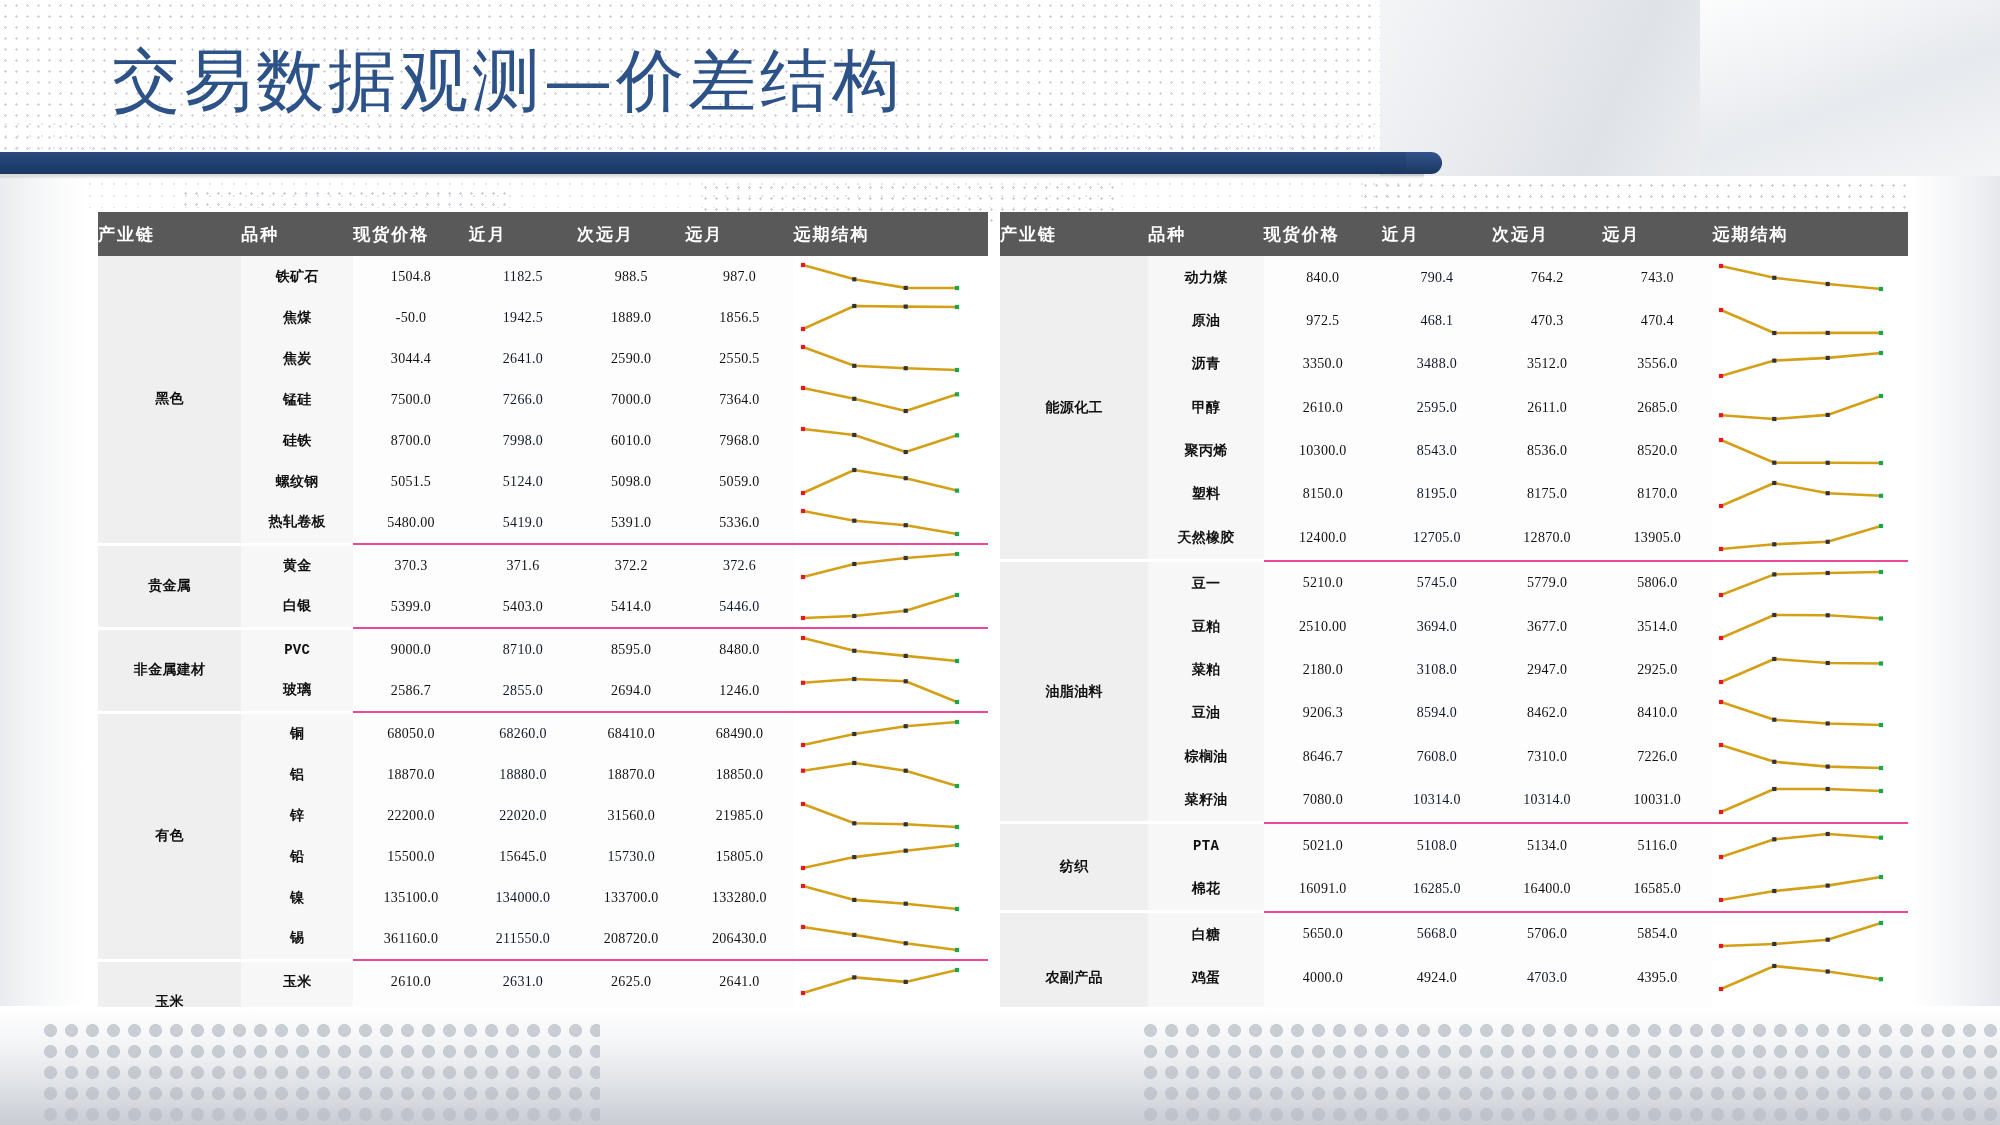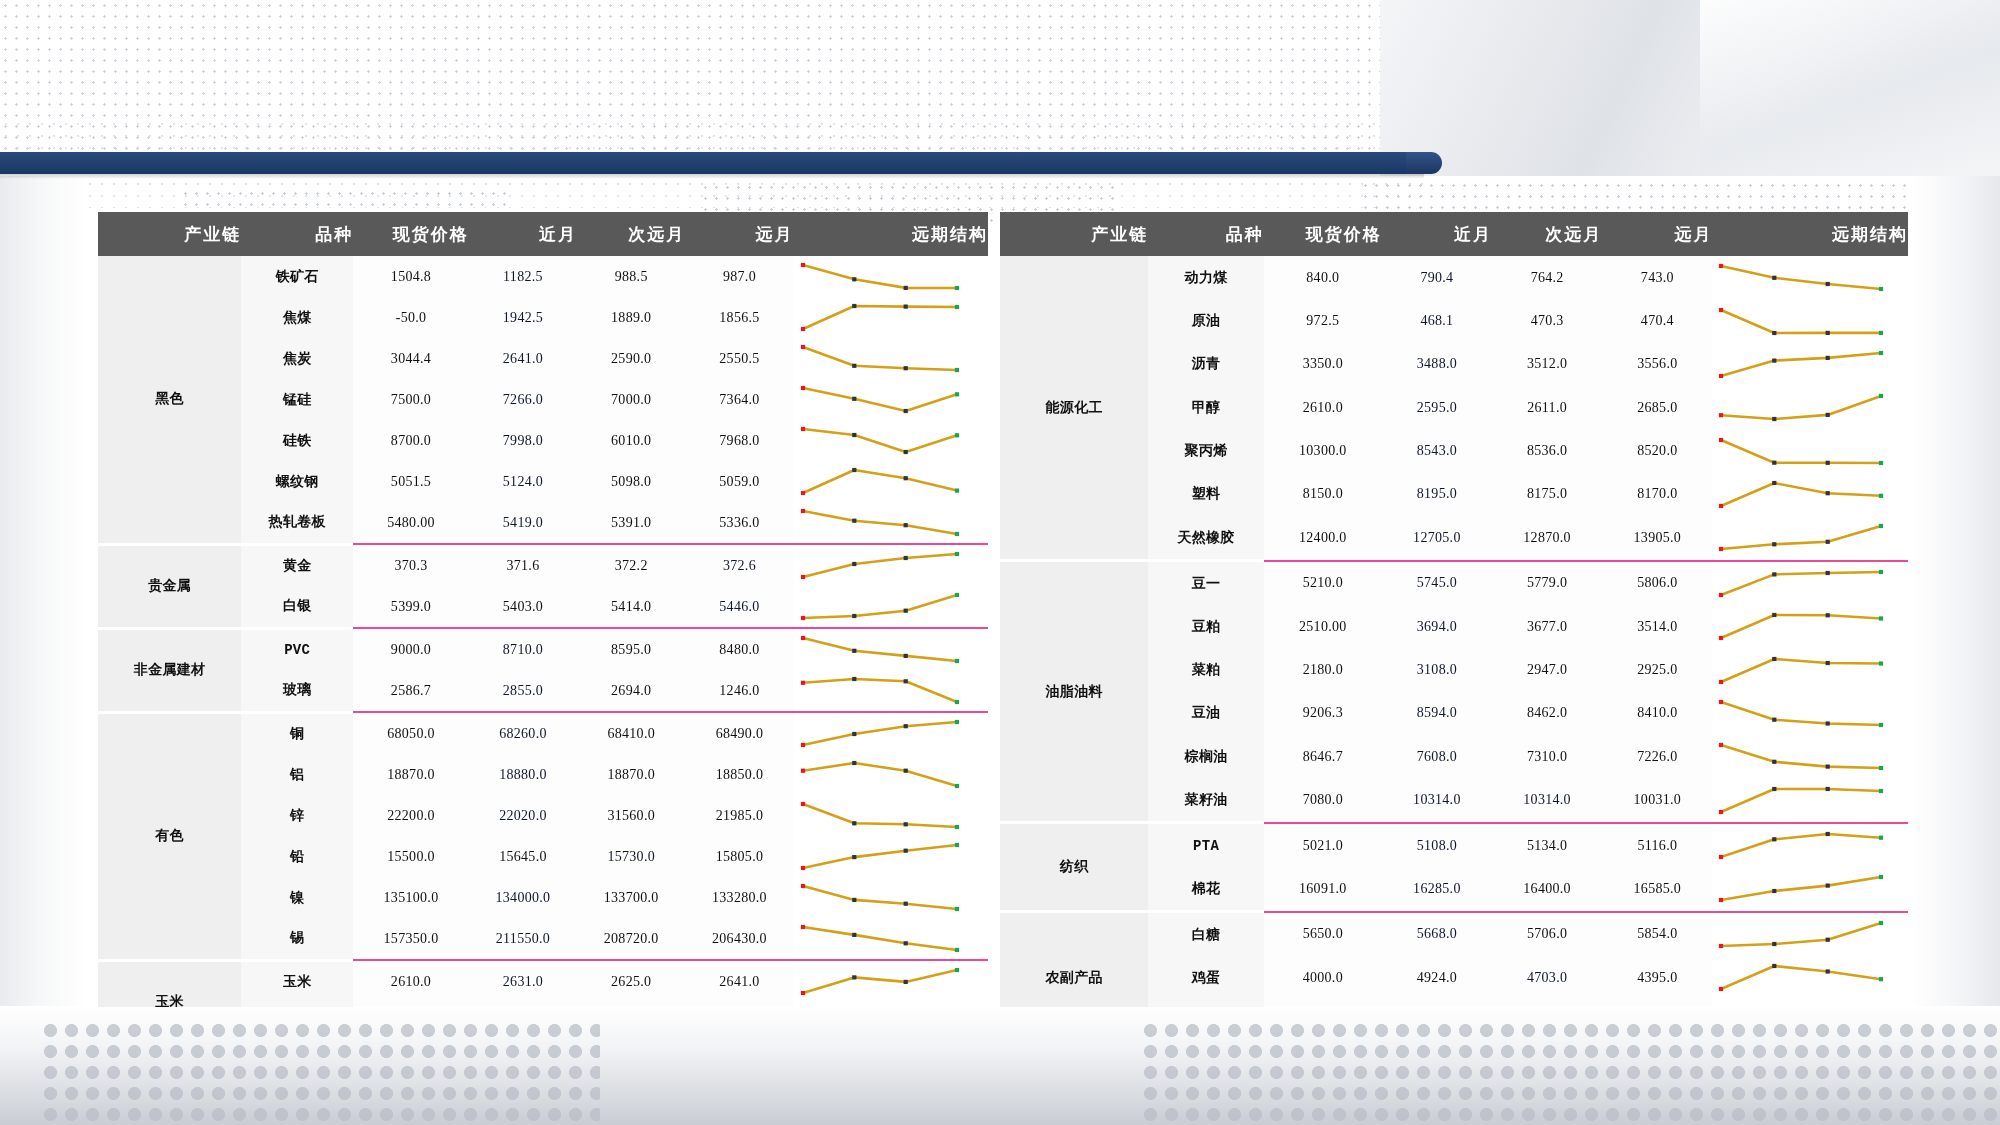--- a/index.html
+++ b/index.html
@@ -124,21 +124,21 @@
   .tbl.left  { width:890px; }
   .tbl.right { width:908px; }
 
   .tbl thead th {
     background:#595959;
     color:#ffffff;
     font-size:17px;
     font-weight:700;
     letter-spacing:2px;
     height:44px;
-    text-align:right;
+    text-align:left;
     vertical-align:middle;
     border:none;
     font-family:"DejaVu Sans","Liberation Sans",sans-serif;
   }
 
   .tbl tbody td {
     height:41px;
     font-size:14px;
     text-align:center;
     vertical-align:middle;
@@ -188,20 +188,21 @@
   <div class="blotch" style="left:180px;top:188px;width:330px;height:34px;"></div>
   <div class="blotch" style="left:700px;top:182px;width:420px;height:40px;"></div>
   <div class="blotch" style="left:1360px;top:180px;width:560px;height:44px;"></div>
 
   <div class="right-sheen"></div>
   <div class="right-sheen2"></div>
 
   <div class="left-edge-sheen"></div>
   <div class="right-edge-sheen"></div>
 
+  <div class="page-title">交易数据观测—价差结构</div>
 
   <div class="title-rule"></div>
   <div class="title-rule-cap"></div>
   <div class="rule-shadow"></div>
 
   <div class="tables-wrap">
     <table class="tbl left" id="tbl-left">
         <thead>
           <tr>
             <th class="colw-chain">产业链</th>
@@ -469,21 +470,21 @@
                 <path d="M9.0 9.0 L60.3 22.9 L111.7 26.7 L163.0 32.0" fill="none" stroke="#d4a017" stroke-width="2.6" stroke-linejoin="round" stroke-linecap="round"></path>
                 <rect x="6.9" y="6.9" width="4.2" height="4.2" fill="#e8191a"></rect>
                 <rect x="58.2" y="20.8" width="4.2" height="4.2" fill="#333333"></rect>
                 <rect x="109.6" y="24.6" width="4.2" height="4.2" fill="#333333"></rect>
                 <rect x="160.9" y="29.9" width="4.2" height="4.2" fill="#1aa64b"></rect>
               </svg>
             </td>
           </tr>
           <tr>
             <td class="c-name">锡</td>
-            <td class="num">157350.0</td>
+            <td class="num">361160.0</td>
             <td class="num red">211550.0</td>
             <td class="num">208720.0</td>
             <td class="num">206430.0</td>
             <td class="spark-cell">
               <svg width="172" height="41" viewBox="0 0 172 41">
                 <path d="M9.0 9.0 L60.3 16.9 L111.7 25.3 L163.0 32.0" fill="none" stroke="#d4a017" stroke-width="2.6" stroke-linejoin="round" stroke-linecap="round"></path>
                 <rect x="6.9" y="6.9" width="4.2" height="4.2" fill="#e8191a"></rect>
                 <rect x="58.2" y="14.8" width="4.2" height="4.2" fill="#333333"></rect>
                 <rect x="109.6" y="23.2" width="4.2" height="4.2" fill="#333333"></rect>
                 <rect x="160.9" y="29.9" width="4.2" height="4.2" fill="#1aa64b"></rect>

